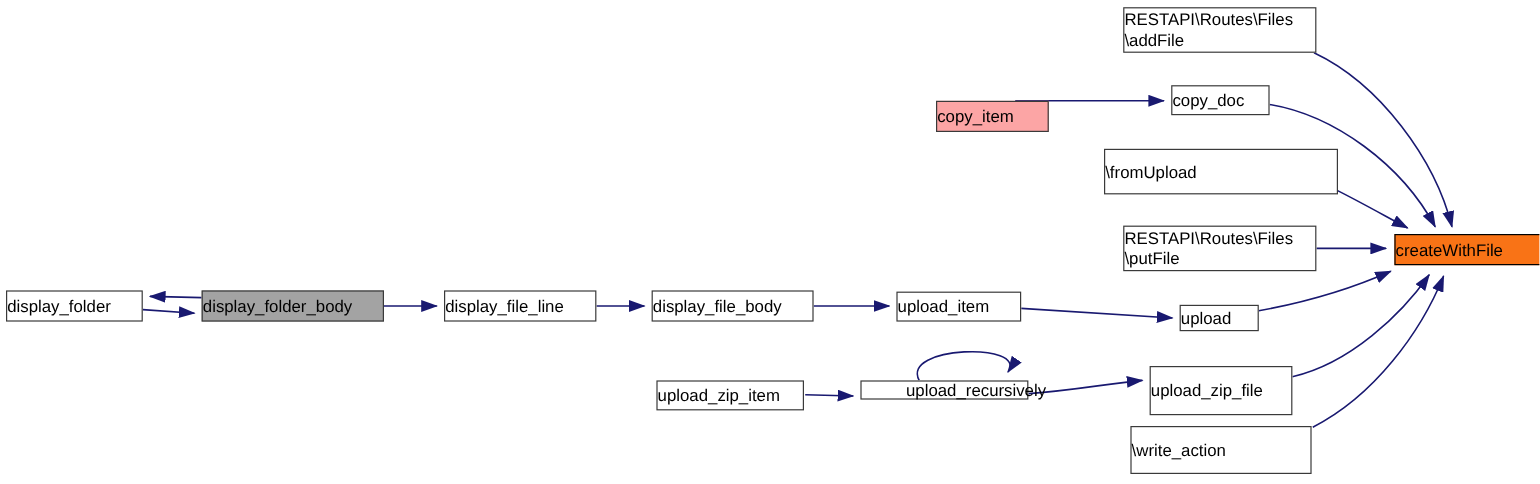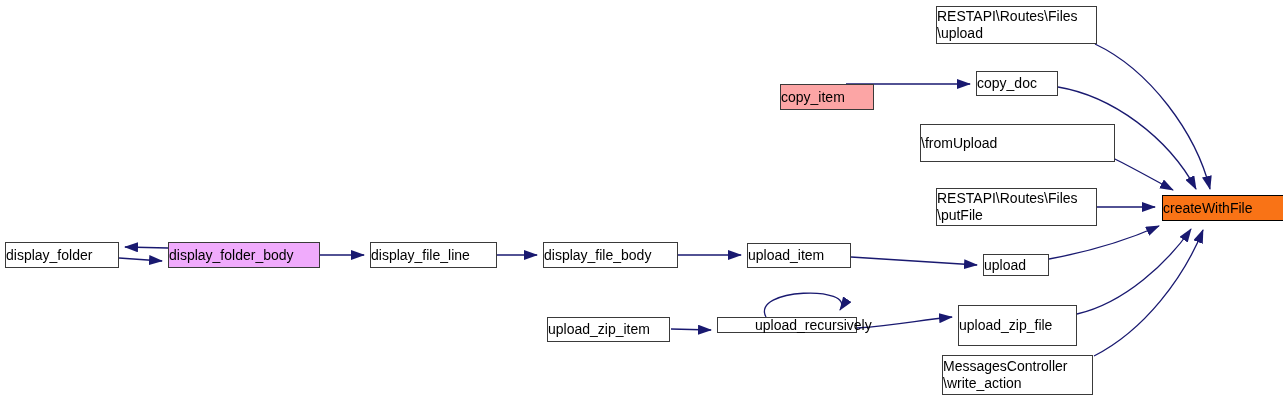--- a/index.html
+++ b/index.html
@@ -65,21 +65,21 @@
         <path class="edge" stroke="#191970" marker-end="url(#arrowhead)" d="M766,317 C750,288 857,285 840,310"></path>
         <path class="edge" stroke="#191970" marker-end="url(#arrowhead)" d="M857,328 C898,325 920,320 952,317"></path>
         <path class="edge" stroke="#191970" marker-end="url(#arrowhead)" d="M1077,314 C1125,303 1168,262 1191,229"></path>
         <path class="edge" stroke="#191970" marker-end="url(#arrowhead)" d="M1094,356 C1145,330 1184,277 1203,230"></path>
       </g>
   </svg>
   <div id="node-layer">
       <div class="node" style="left: 5px; top: 242px; width: 114px; height: 26px; background: rgb(255, 255, 255);">
         <span>display_folder</span>
       </div>
-      <div class="node" style="left: 168px; top: 242px; width: 152px; height: 26px; background: #f0abfc;">
+      <div class="node" style="left: 168px; top: 242px; width: 152px; height: 26px; background: #a3a3a3;">
         <span>display_folder_body</span>
       </div>
       <div class="node" style="left: 370px; top: 242px; width: 127px; height: 26px; background: rgb(255, 255, 255);">
         <span>display_file_line</span>
       </div>
       <div class="node" style="left: 543px; top: 242px; width: 135px; height: 26px; background: rgb(255, 255, 255);">
         <span>display_file_body</span>
       </div>
       <div class="node" style="left: 747px; top: 243px; width: 104px; height: 25px; background: rgb(255, 255, 255);">
         <span>upload_item</span>
@@ -88,21 +88,21 @@
         <span>upload</span>
       </div>
       <div class="node" style="left: 752px; top: 84px; width: 94px; height: 26px; background: #fca5a5; margin-left: 28px;">
         <span>copy_item</span>
       </div>
       <div class="node" style="left: 976px; top: 71px; width: 82px; height: 25px; background: rgb(255, 255, 255);">
         <span>copy_doc</span>
       </div>
       <div class="node" style="left: 936px; top: 6px; width: 161px; height: 38px; background: rgb(255, 255, 255);">
         <span>RESTAPI\Routes\Files</span>
-        <span>\upload</span>
+        <span>\addFile</span>
       </div>
       <div class="node" style="left: 920px; top: 124px; width: 195px; height: 38px; background: rgb(255, 255, 255);">
         <span>\fromUpload</span>
       </div>
       <div class="node" style="left: 936px; top: 188px; width: 161px; height: 38px; background: rgb(255, 255, 255);">
         <span>RESTAPI\Routes\Files</span>
         <span>\putFile</span>
       </div>
       <div class="node highlight" style="left: 1162px; top: 195px; width: 125px; height: 26px; background: #f97316;">
         <span>createWithFile</span>
@@ -110,17 +110,16 @@
       <div class="node" style="left: 547px; top: 317px; width: 123px; height: 25px; background: rgb(255, 255, 255);">
         <span>upload_zip_item</span>
       </div>
       <div class="node" style="left: 717px; top: 317px; width: 140px; height: 16px; background: rgb(255, 255, 255); padding-left: 37px;">
         <span>upload_recursively</span>
       </div>
       <div class="node" style="left: 958px; top: 305px; width: 119px; height: 41px; background: rgb(255, 255, 255);">
         <span>upload_zip_file</span>
       </div>
       <div class="node" style="left: 942px; top: 355px; width: 151px; height: 40px; background: rgb(255, 255, 255);">
-        <span>MessagesController</span>
         <span>\write_action</span>
       </div>
     </div>
 </div>
 
 </body></html>

